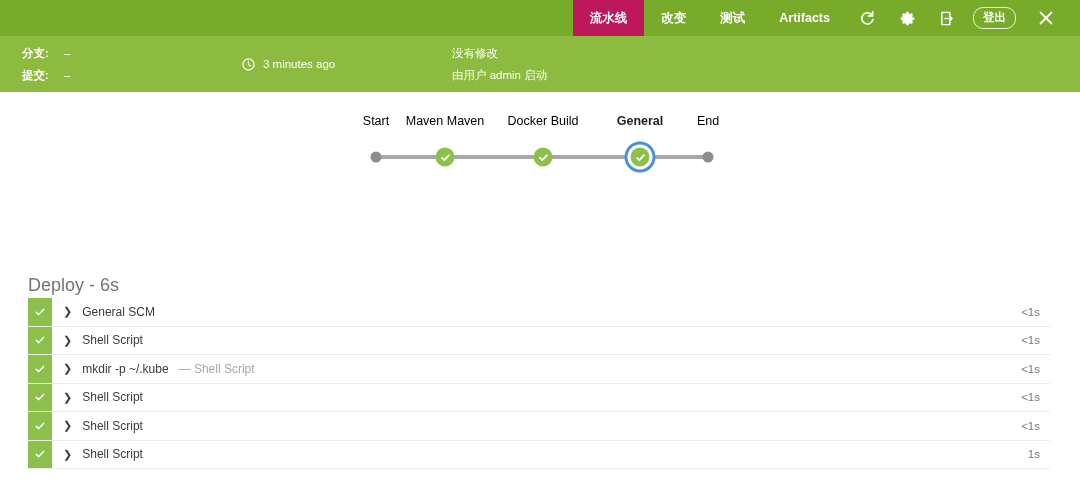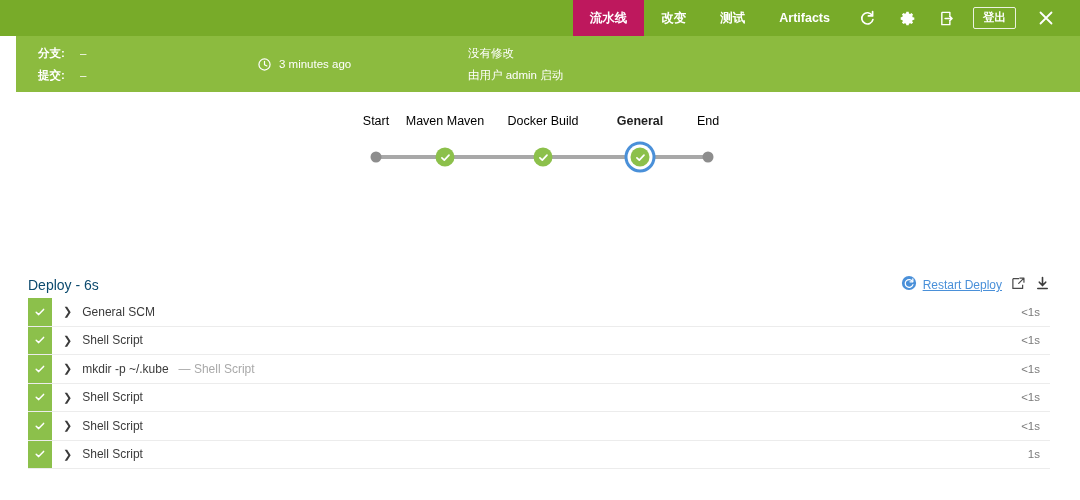--- a/index.html
+++ b/index.html
@@ -72,40 +72,39 @@
     align-items: center;
     gap: 0px;
     padding-right: 14px;
   }
   .icon-btn {
     width: 40px; height: 36px;
     display: flex; align-items: center; justify-content: center;
   }
   .logout-btn {
     border: 1px solid rgba(255,255,255,.85);
-    border-radius: 2px;
+    border-radius: 10px;
     color: #fff;
     font-size: 11.5px;
     font-weight: bold;
     padding: 3px 9px;
     margin: 0 10px 0 6px;
     white-space: nowrap;
     line-height: 1.2;
   }
 
   
   .infobar {
     height: 56px;
     background: #8cbb3f;
     color: #ffffff;
     display: flex;
     align-items: center;
     padding: 0 22px;
     position: relative;
-    margin-left: 16px;
   }
   .info-col { display: flex; flex-direction: column; justify-content: center; gap: 8px; }
   .info-col.c1 { width: 220px; }
   .info-col.c2 { width: 210px; }
   .info-col.c3 { flex: 1 1 auto; }
   .info-row {
     display: flex;
     align-items: center;
     font-size: 11.5px;
     line-height: 14px;
@@ -178,22 +177,22 @@
 
   
   .stage-head {
     height: 26px;
     padding: 0 30px 0 28px;
     display: flex;
     align-items: center;
     position: relative;
   }
   .stage-title {
-    font-size: 14px;
-    color: #0c4a6e;
+    font-size: 18px;
+    color: #737373;
     font-weight: normal;
   }
   .stage-actions {
     margin-left: auto;
     display: flex;
     align-items: center;
     gap: 9px;
   }
   .restart-link {
     display: flex;
@@ -379,44 +378,20 @@
       </div>
       <div class="node" style="left:348px">
         <div class="dot"></div>
       </div>
     </div>
   </div>
 </div>
 
 <div class="stage-head">
   <span class="stage-title">Deploy - 6s</span>
-  <div class="stage-actions">
-    <div class="restart-link">
-      <span>
-        <svg width="16" height="16" viewBox="0 0 18 18">
-          <circle cx="9" cy="9" r="8" fill="#4a90d9"></circle>
-          <path d="M13 7.3 A4.4 4.4 0 1 0 13.4 10.8" fill="none" stroke="#ffffff" stroke-width="1.4" stroke-linecap="round"></path>
-          <path d="M13.3 4.4 L13.3 7.6 L10.1 7.6" fill="none" stroke="#ffffff" stroke-width="1.4" stroke-linecap="round" stroke-linejoin="round"></path>
-        </svg>
-      </span>
-      <span class="restart-text">Restart Deploy</span>
-    </div>
-    <span>
-      <svg width="15" height="15" viewBox="0 0 16 16">
-        <path d="M2 2.8 L2 13.2 L12.4 13.2 L12.4 9.2 M8.6 2.8 L2 2.8" fill="none" stroke="#4a4a4a" stroke-width="1.3" stroke-linejoin="round"></path>
-        <path d="M9.4 2.2 L13.8 2.2 L13.8 6.6 M13.8 2.2 L8.2 7.8" fill="none" stroke="#4a4a4a" stroke-width="1.3" stroke-linecap="round" stroke-linejoin="round"></path>
-      </svg>
-    </span>
-    <span>
-      <svg width="15" height="15" viewBox="0 0 16 16">
-        <path d="M8 1.6 L8 9.6 M4.6 6.6 L8 10.2 L11.4 6.6" fill="none" stroke="#3b3b3b" stroke-width="1.7" stroke-linecap="round" stroke-linejoin="round"></path>
-        <path d="M3 13.4 L13 13.4" fill="none" stroke="#3b3b3b" stroke-width="1.7" stroke-linecap="round"></path>
-      </svg>
-    </span>
-  </div>
 </div>
 
 <div class="steps">
 
   <div class="step-row">
     <div class="step-status">
       <svg width="12" height="12" viewBox="0 0 12 12">
           <path d="M2.2 6.2 L4.7 8.6 L9.6 3.4" fill="none" stroke="#ffffff" stroke-width="1.5" stroke-linecap="round" stroke-linejoin="round"></path>
         </svg>
     </div>

